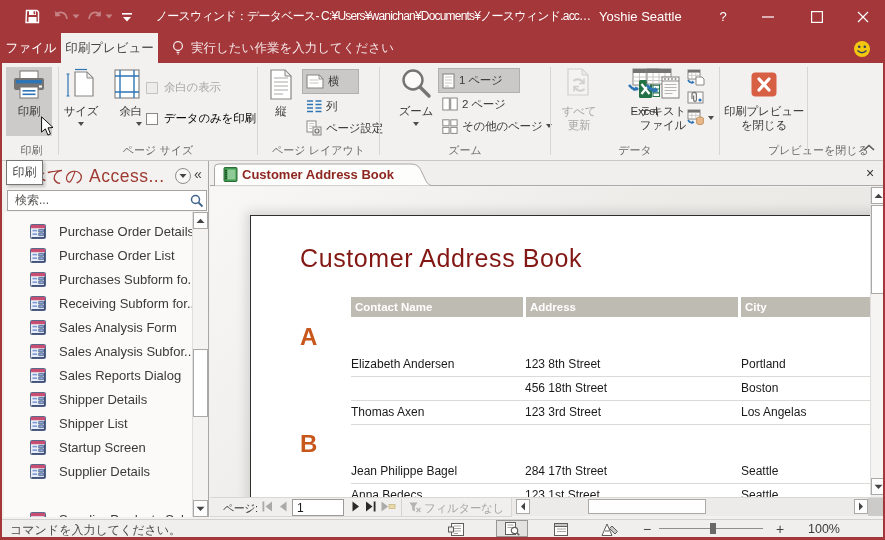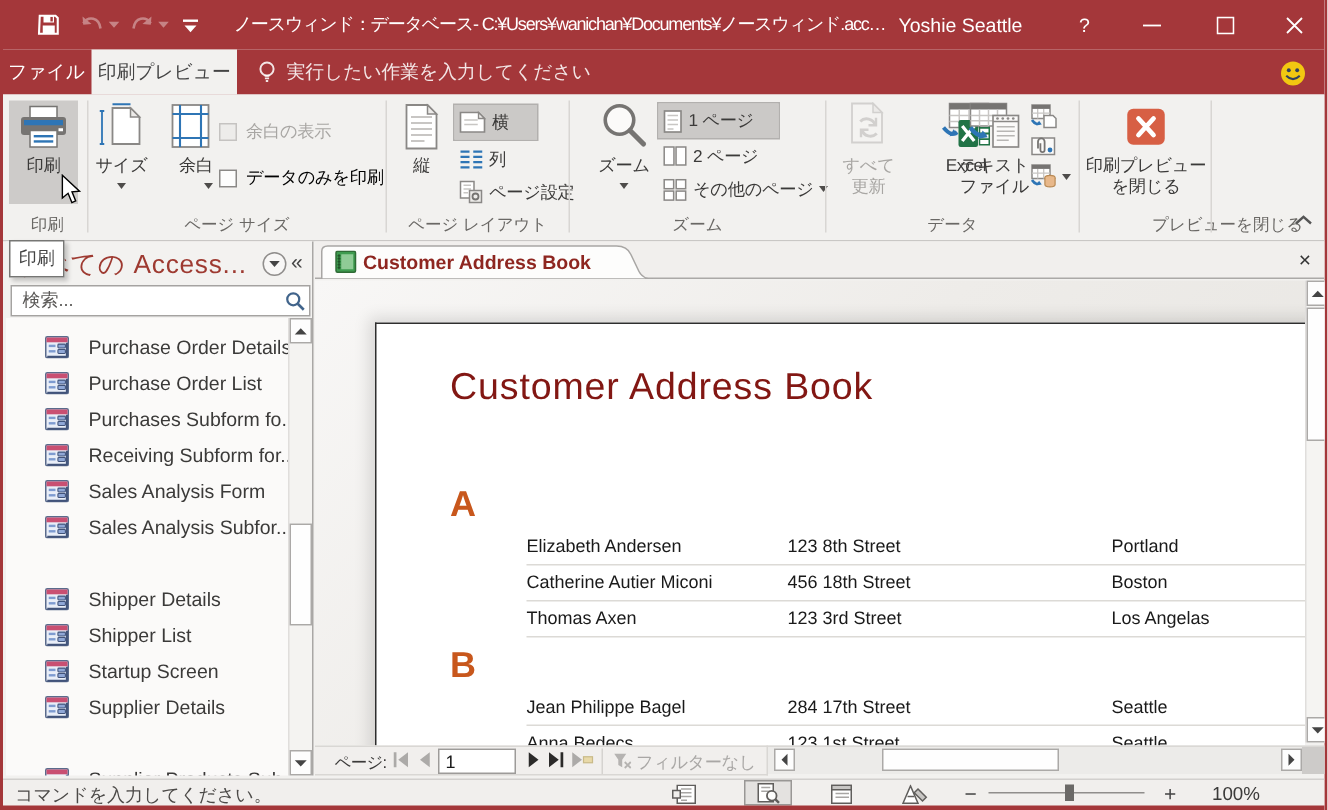--- a/index.html
+++ b/index.html
@@ -488,20 +488,34 @@
                 <rect x="1" y="1" width="14" height="3.2" fill="#C94F72"></rect>
                 <path d="M14.6 4.5 v9.5 M1.5 13.8 h13" stroke="#41537A" stroke-width="1.4"></path>
                 <rect x="2.5" y="5.8" width="4.5" height="1.6" fill="#7E9BD0"></rect>
                 <rect x="2.5" y="9.4" width="4.5" height="1.6" fill="#7E9BD0"></rect>
                 <rect x="8.6" y="5.4" width="5" height="2.6" rx="0.6" fill="#8FA7D6" stroke="#41537A" stroke-width="0.7"></rect>
                 <rect x="8.6" y="9" width="5" height="2.6" rx="0.6" fill="#8FA7D6" stroke="#41537A" stroke-width="0.7"></rect>
               </svg>
             </span>
             <span class="txt">Sales Analysis Subfor...</span>
           </div>
+          <div class="nav-item" style="top: 151px;">
+            <span style="display:flex;margin-left:13px;">
+              <svg width="16" height="15" viewBox="0 0 16 15">
+                <rect x="0.5" y="0.5" width="15" height="14" rx="1" fill="#E9EEF8" stroke="#5A6B8C" stroke-width="1"></rect>
+                <rect x="1" y="1" width="14" height="3.2" fill="#C94F72"></rect>
+                <path d="M14.6 4.5 v9.5 M1.5 13.8 h13" stroke="#41537A" stroke-width="1.4"></path>
+                <rect x="2.5" y="5.8" width="4.5" height="1.6" fill="#7E9BD0"></rect>
+                <rect x="2.5" y="9.4" width="4.5" height="1.6" fill="#7E9BD0"></rect>
+                <rect x="8.6" y="5.4" width="5" height="2.6" rx="0.6" fill="#8FA7D6" stroke="#41537A" stroke-width="0.7"></rect>
+                <rect x="8.6" y="9" width="5" height="2.6" rx="0.6" fill="#8FA7D6" stroke="#41537A" stroke-width="0.7"></rect>
+              </svg>
+            </span>
+            <span class="txt">Sales Reports Dialog</span>
+          </div>
           <div class="nav-item" style="top: 175px;">
             <span style="display:flex;margin-left:13px;">
               <svg width="16" height="15" viewBox="0 0 16 15">
                 <rect x="0.5" y="0.5" width="15" height="14" rx="1" fill="#E9EEF8" stroke="#5A6B8C" stroke-width="1"></rect>
                 <rect x="1" y="1" width="14" height="3.2" fill="#C94F72"></rect>
                 <path d="M14.6 4.5 v9.5 M1.5 13.8 h13" stroke="#41537A" stroke-width="1.4"></path>
                 <rect x="2.5" y="5.8" width="4.5" height="1.6" fill="#7E9BD0"></rect>
                 <rect x="2.5" y="9.4" width="4.5" height="1.6" fill="#7E9BD0"></rect>
                 <rect x="8.6" y="5.4" width="5" height="2.6" rx="0.6" fill="#8FA7D6" stroke="#41537A" stroke-width="0.7"></rect>
                 <rect x="8.6" y="9" width="5" height="2.6" rx="0.6" fill="#8FA7D6" stroke="#41537A" stroke-width="0.7"></rect>
@@ -592,29 +606,33 @@
           <rect x="4.5" y="2.5" width="8" height="10" fill="#8FCB96"></rect>
           <path d="M3 2.5 v10 M2 3.5 h2 M2 5.5 h2 M2 7.5 h2 M2 9.5 h2 M2 11.5 h2" stroke="#1E4D24" stroke-width="0.8"></path>
         </svg>
         <div id="doctab-label">Customer Address Book</div>
         <div id="doc-close">×</div>
       </div>
 
       <div id="viewport">
         <div id="page">
           <div id="report-title">Customer Address Book</div>
+          <div id="colhead">
+              <div class="colcell" style="left: 0px; width: 172px;">Contact Name</div>
+              <div class="colcell" style="left: 175px; width: 212px;">Address</div>
+              <div class="colcell" style="left: 390px; width: 130px;">City</div>
+            </div>
           <div id="report-body">
               <div class="group-letter" style="top: 107px;">A</div>
               <div class="rrow" style="top: 137px;">
                 <span class="c0">Elizabeth Andersen</span>
                 <span class="c1">123 8th Street</span>
                 <span class="c2">Portland</span>
               </div>
               <div class="rrow" style="top: 161px;">
-                <span class="c0">Catherine Autier Miconi</span>
                 <span class="c1">456 18th Street</span>
                 <span class="c2">Boston</span>
               </div>
               <div class="rrow" style="top: 185px;">
                 <span class="c0">Thomas Axen</span>
                 <span class="c1">123 3rd Street</span>
                 <span class="c2">Los Angelas</span>
               </div>
               <div class="group-letter" style="top: 214px;">B</div>
               <div class="rrow" style="top: 244px;">

